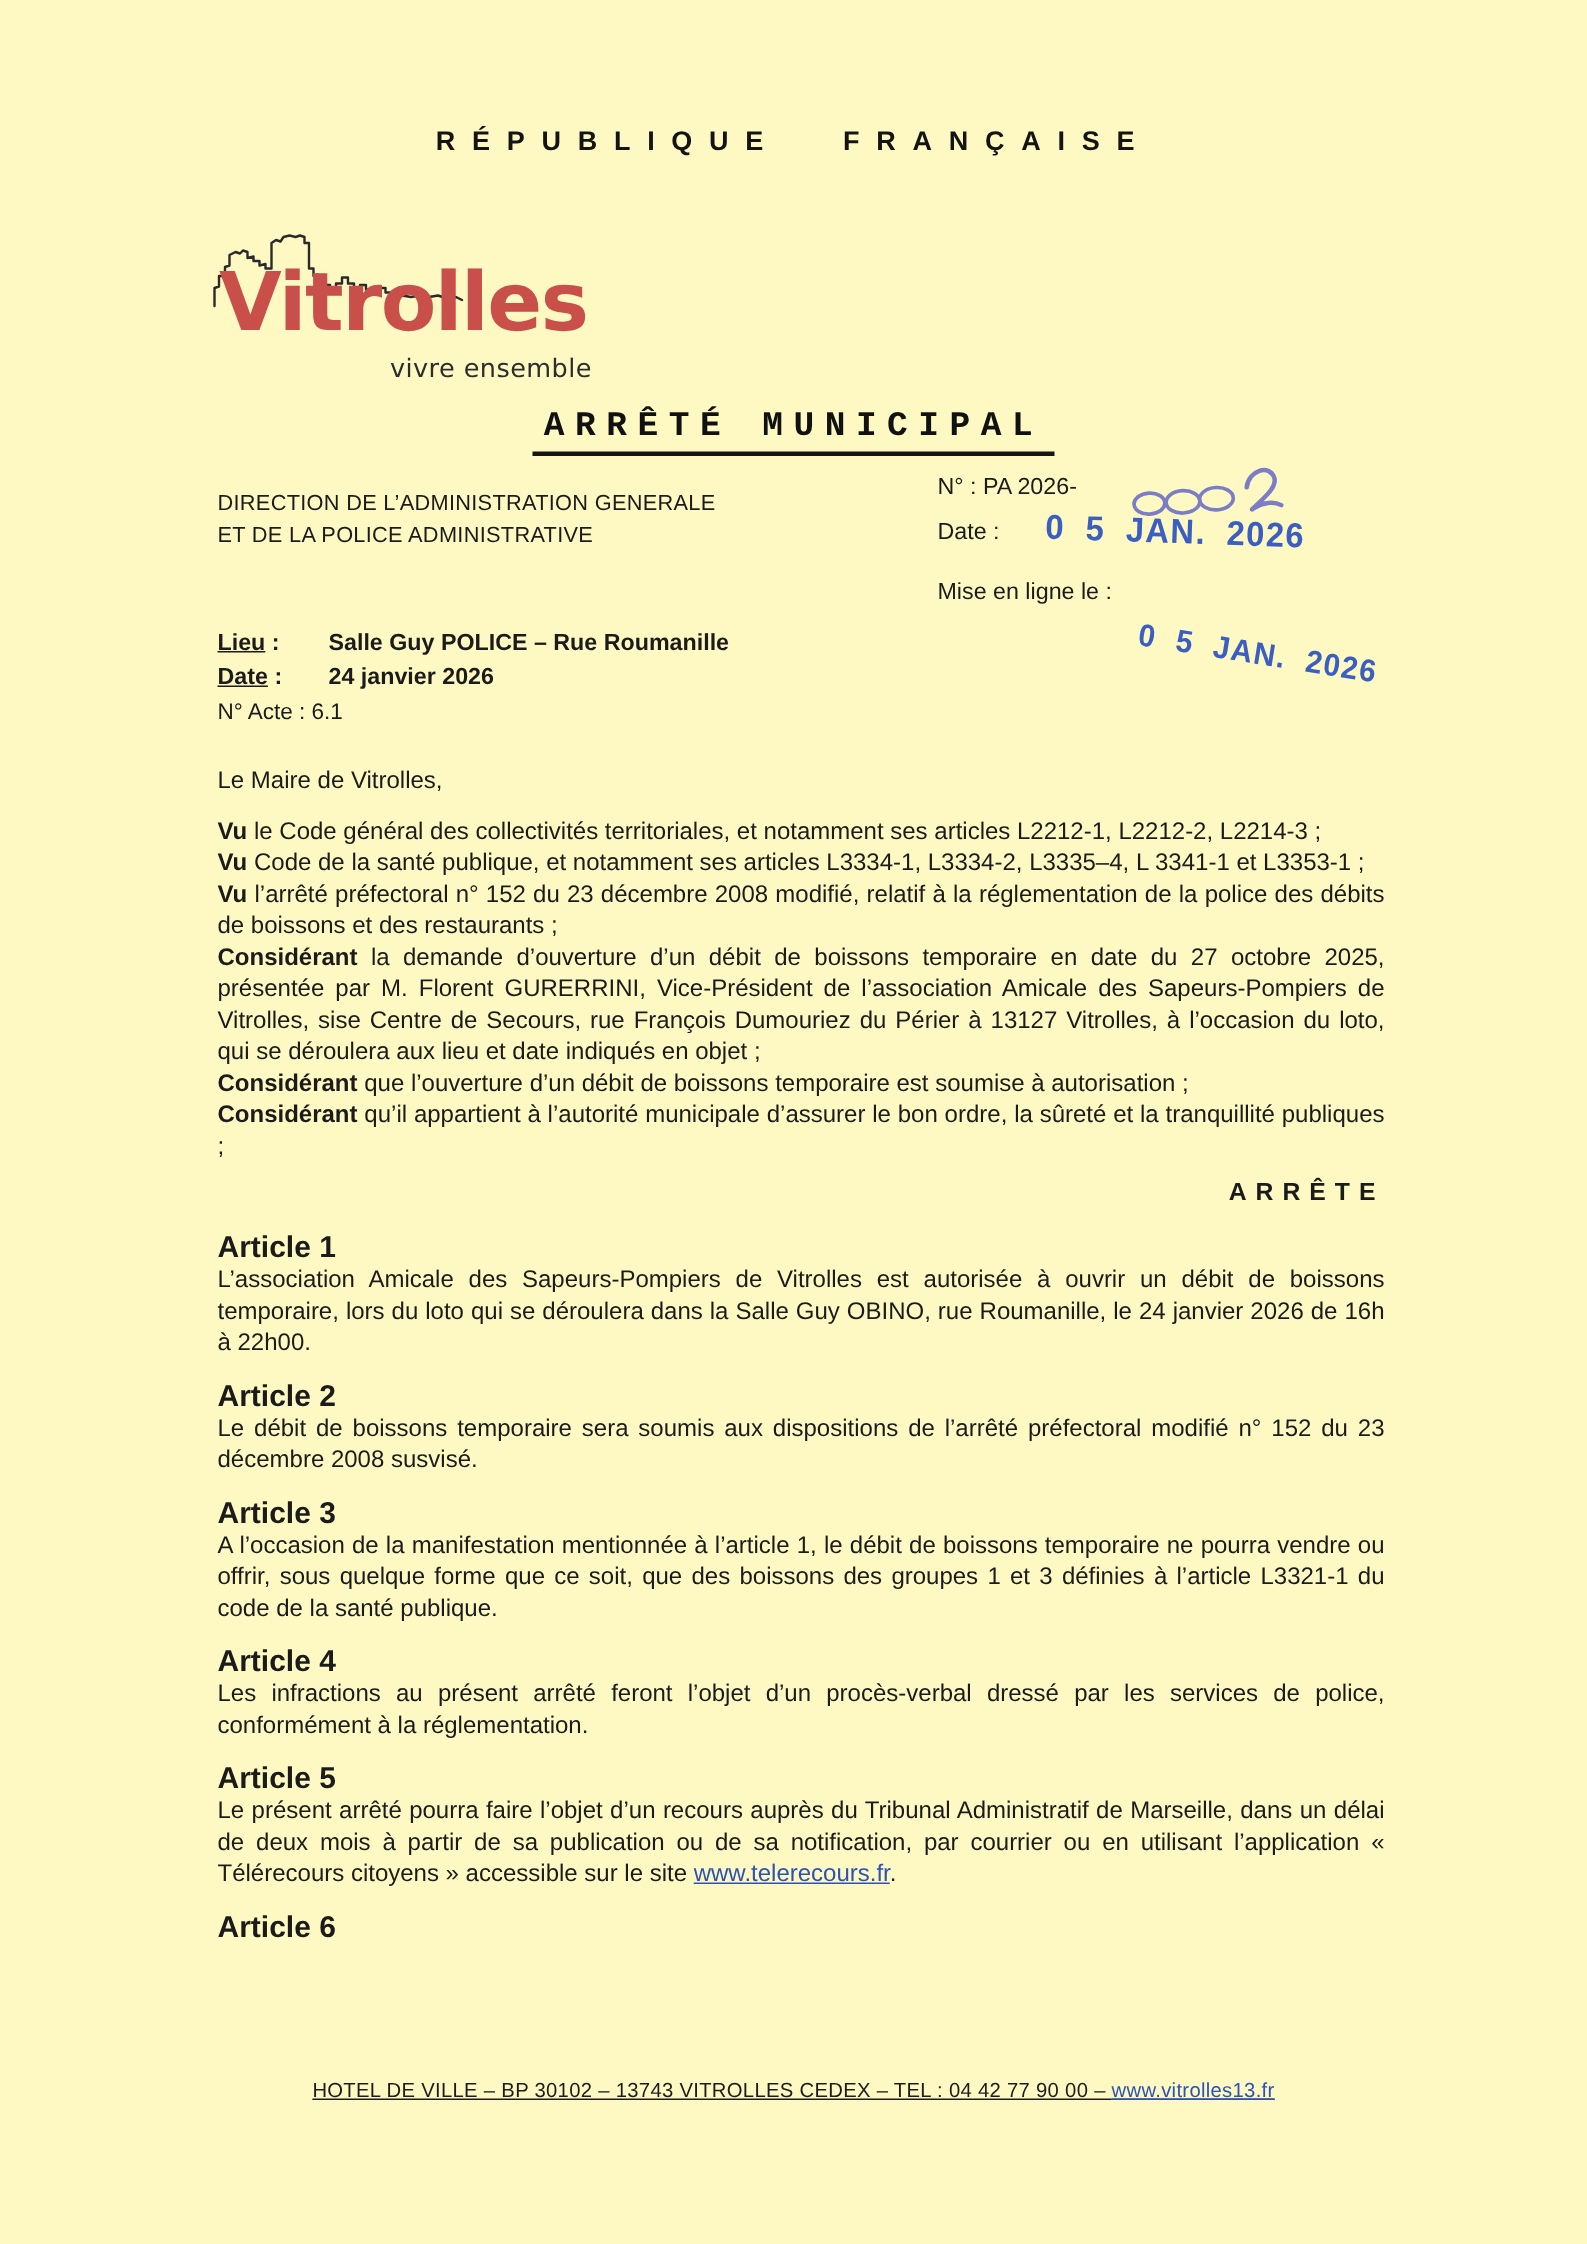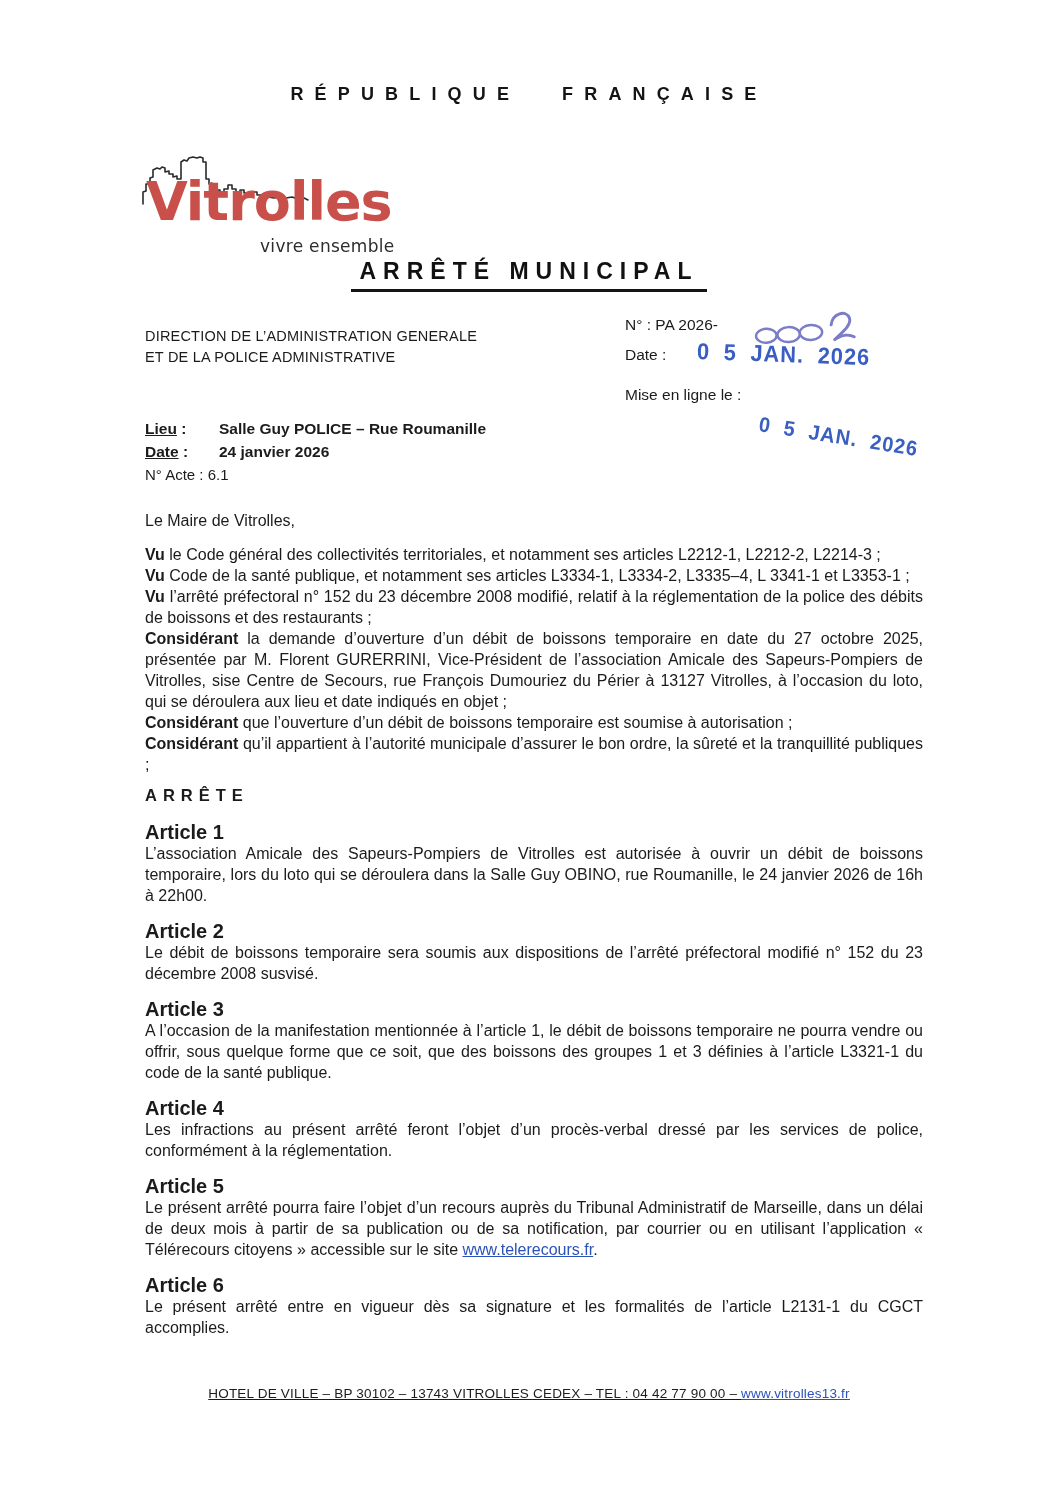--- a/index.html
+++ b/index.html
@@ -1,21 +1,21 @@
 <!DOCTYPE html>
 <html><head>
 <meta charset="utf-8">
 <style>
   * { margin:0; padding:0; box-sizing:border-box; }
   html,body { background:#e8e8e8; }
   .page {
     position:relative;
     width:1058px; height:1496px;
     margin:0 auto;
-    background:#ffffff;
+    background:#fef9c3;
     font-family:"Liberation Sans", sans-serif;
     color:#1b1b1b;
     overflow:hidden;
   }
   
   .republique {
     position:absolute; top:84px; left:0; width:100%;
     text-align:center; font-size:18px; font-weight:bold;
     letter-spacing:0.62em; color:#141414; white-space:nowrap;
   }
@@ -28,21 +28,21 @@
     font-family:"DejaVu Sans", sans-serif;
     font-size:54px; font-weight:bold; letter-spacing:-1px;
     color:#c94f4a;
   }
   .logo-tagline {
     position:absolute; left:120px; top:88px;
     font-family:"DejaVu Sans", sans-serif;
     font-size:17px; color:#2d2d2d; letter-spacing:0.3px;
   }
   
-  .doc-title-wrap { position:absolute; top:258px; left:0; width:100%; text-align:center; }
+  .doc-title-wrap { position:absolute; top:271px; left:0; width:100%; text-align:center;font-family:Liberation Mono, monospace; }
   .doc-title {
     display:inline-block;
     font-size:23px; font-weight:bold; letter-spacing:7px;
     color:#111; border-bottom:3px solid #151515; padding:0 8px 4px 8px;
     white-space:nowrap;
   }
   
   .direction { position:absolute; left:145px; top:326px; font-size:14.5px; line-height:21px; letter-spacing:0.2px; }
   
   .meta { position:absolute; left:625px; top:316px; width:330px; height:160px; font-size:15.5px; }
@@ -63,21 +63,21 @@
   .subj-label { width:74px; font-weight:bold; }
   .subj-label .u { text-decoration:underline; }
   .subj-value { font-weight:bold; }
   .acte-line { font-size:15px; margin-top:1px; }
   
   .doc-body { position:absolute; left:145px; top:510px; width:778px; font-size:16px; line-height:21px; }
   .greeting { margin-bottom:13px; }
   .recitals p { text-align:justify; }
   .lead { font-weight:bold; }
   .arrete-heading {
-    text-align:left; font-weight:bold; font-size:16.5px;
+    text-align:right; font-weight:bold; font-size:16.5px;
     letter-spacing:6px; margin:10px 0 16px 0;
   }
   .article { margin-bottom:15px; }
   .article-heading { font-size:20px; font-weight:bold; }
   .article-body { text-align:justify; }
   a.doclink { color:#2b52b8; text-decoration:underline; cursor:pointer; }
   
   .footer {
     position:absolute; top:1386px; left:0; width:100%;
     text-align:center; font-size:13.5px; color:#1c1c1c; letter-spacing:0.2px;text-decoration:underline;
@@ -164,21 +164,20 @@
     <div class="article">
       <div class="article-heading">Article 4</div>
       <div class="article-body">Les infractions au présent arrêté feront l’objet d’un procès-verbal dressé par les services de police, conformément à la réglementation.</div>
     </div>
     <div class="article">
       <div class="article-heading">Article 5</div>
       <div class="article-body"><span>Le présent arrêté pourra faire l’objet d’un recours auprès du Tribunal Administratif de Marseille, dans un délai de deux mois à partir de sa publication ou de sa notification, par courrier ou en utilisant l’application « Télérecours citoyens » accessible sur le site </span><a class="doclink">www.telerecours.fr</a><span>.</span></div>
     </div>
     <div class="article">
       <div class="article-heading">Article 6</div>
-      <div class="article-body">Le présent arrêté entre en vigueur dès sa signature et les formalités de l’article L2131-1 du CGCT accomplies.</div>
     </div>
   </div>
 
   <div class="footer">
     <span>HOTEL DE VILLE – BP 30102 – 13743 VITROLLES CEDEX – TEL : 04 42 77 90 00 – </span><a class="doclink">www.vitrolles13.fr</a>
   </div>
 
 </div>
 
 </body></html>

